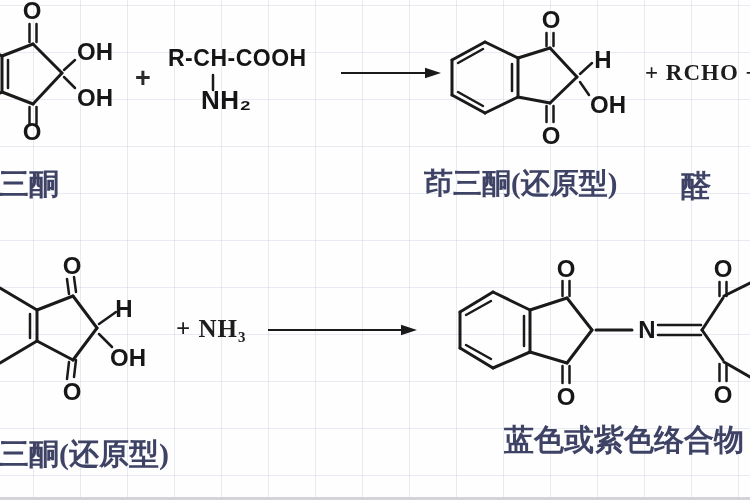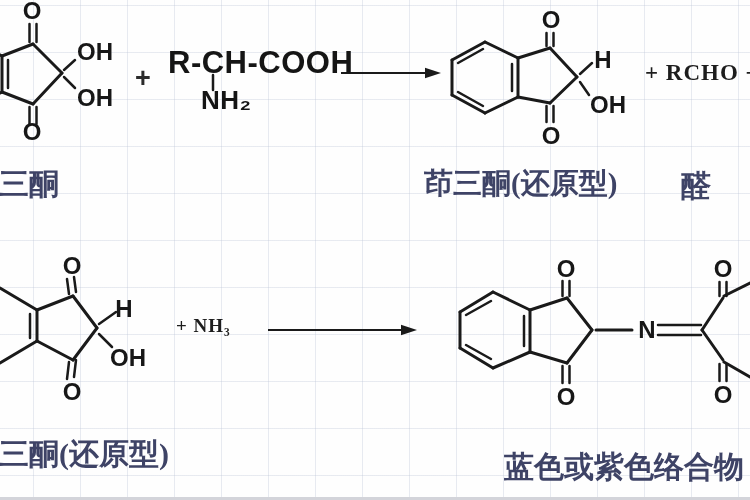--- a/index.html
+++ b/index.html
@@ -22,28 +22,28 @@
     font-family:"Liberation Sans", sans-serif; font-weight:700; font-size:24px;
     fill:#171717; text-anchor:middle;
   }
   text.atom.start { text-anchor:start; }
   text.plus {
     font-family:"Liberation Sans", sans-serif; font-weight:600; font-size:27px;
     fill:#2b2b2b; text-anchor:middle;
   }
   .formula {
     position:absolute; font-family:"Liberation Sans", sans-serif; font-weight:700;
-    font-size:31px; color:#151515; white-space:nowrap; letter-spacing:0.5px;
+    font-size:23px; color:#151515; white-space:nowrap; letter-spacing:0.5px;
   }
   .formula.small { font-size:26px; }
   .serif-f {
     position:absolute; font-family:"Liberation Serif", serif; font-weight:700;
     font-size:23px; color:#1d1d1d; white-space:nowrap; letter-spacing:1px;
   }
-  .serif-f.nh3 { font-size:19px; }
+  .serif-f.nh3 { font-size:25px; }
   .cjk {
     position:absolute; font-family:"Liberation Serif", serif; font-weight:600;
     font-size:30px; color:#3e4366; white-space:nowrap; line-height:1.1;
   }
   .bottom-edge { position:absolute; left:0; top:497px; width:750px; height:3px; background:#d3d4da; }
 </style>
 </head>
 <body>
 
 <div class="stage">
@@ -181,16 +181,16 @@
 
   <div class="formula" style="left:168px; top:45px;">R-CH-COOH</div>
   <div class="formula small" style="left:201px; top:85px;">NH₂</div>
   <div class="serif-f" style="left:645px; top:60px;">+ RCHO +</div>
   <div class="serif-f nh3" style="left:176px; top:315px;">+ NH₃</div>
 
   <div class="cjk" style="left:-31px; top:167px;">茚三酮</div>
   <div class="cjk" style="left:424px; top:168px; font-size:29px;">茚三酮(还原型)</div>
   <div class="cjk" style="left:681px; top:169px;">醛</div>
   <div class="cjk" style="left:-31px; top:437px;">茚三酮(还原型)</div>
-  <div class="cjk" style="left:504px; top:450px;">蓝色或紫色络合物</div>
+  <div class="cjk" style="left:504px; top:423px;">蓝色或紫色络合物</div>
 
   <div class="bottom-edge"></div>
 </div>
 
 </body></html>

